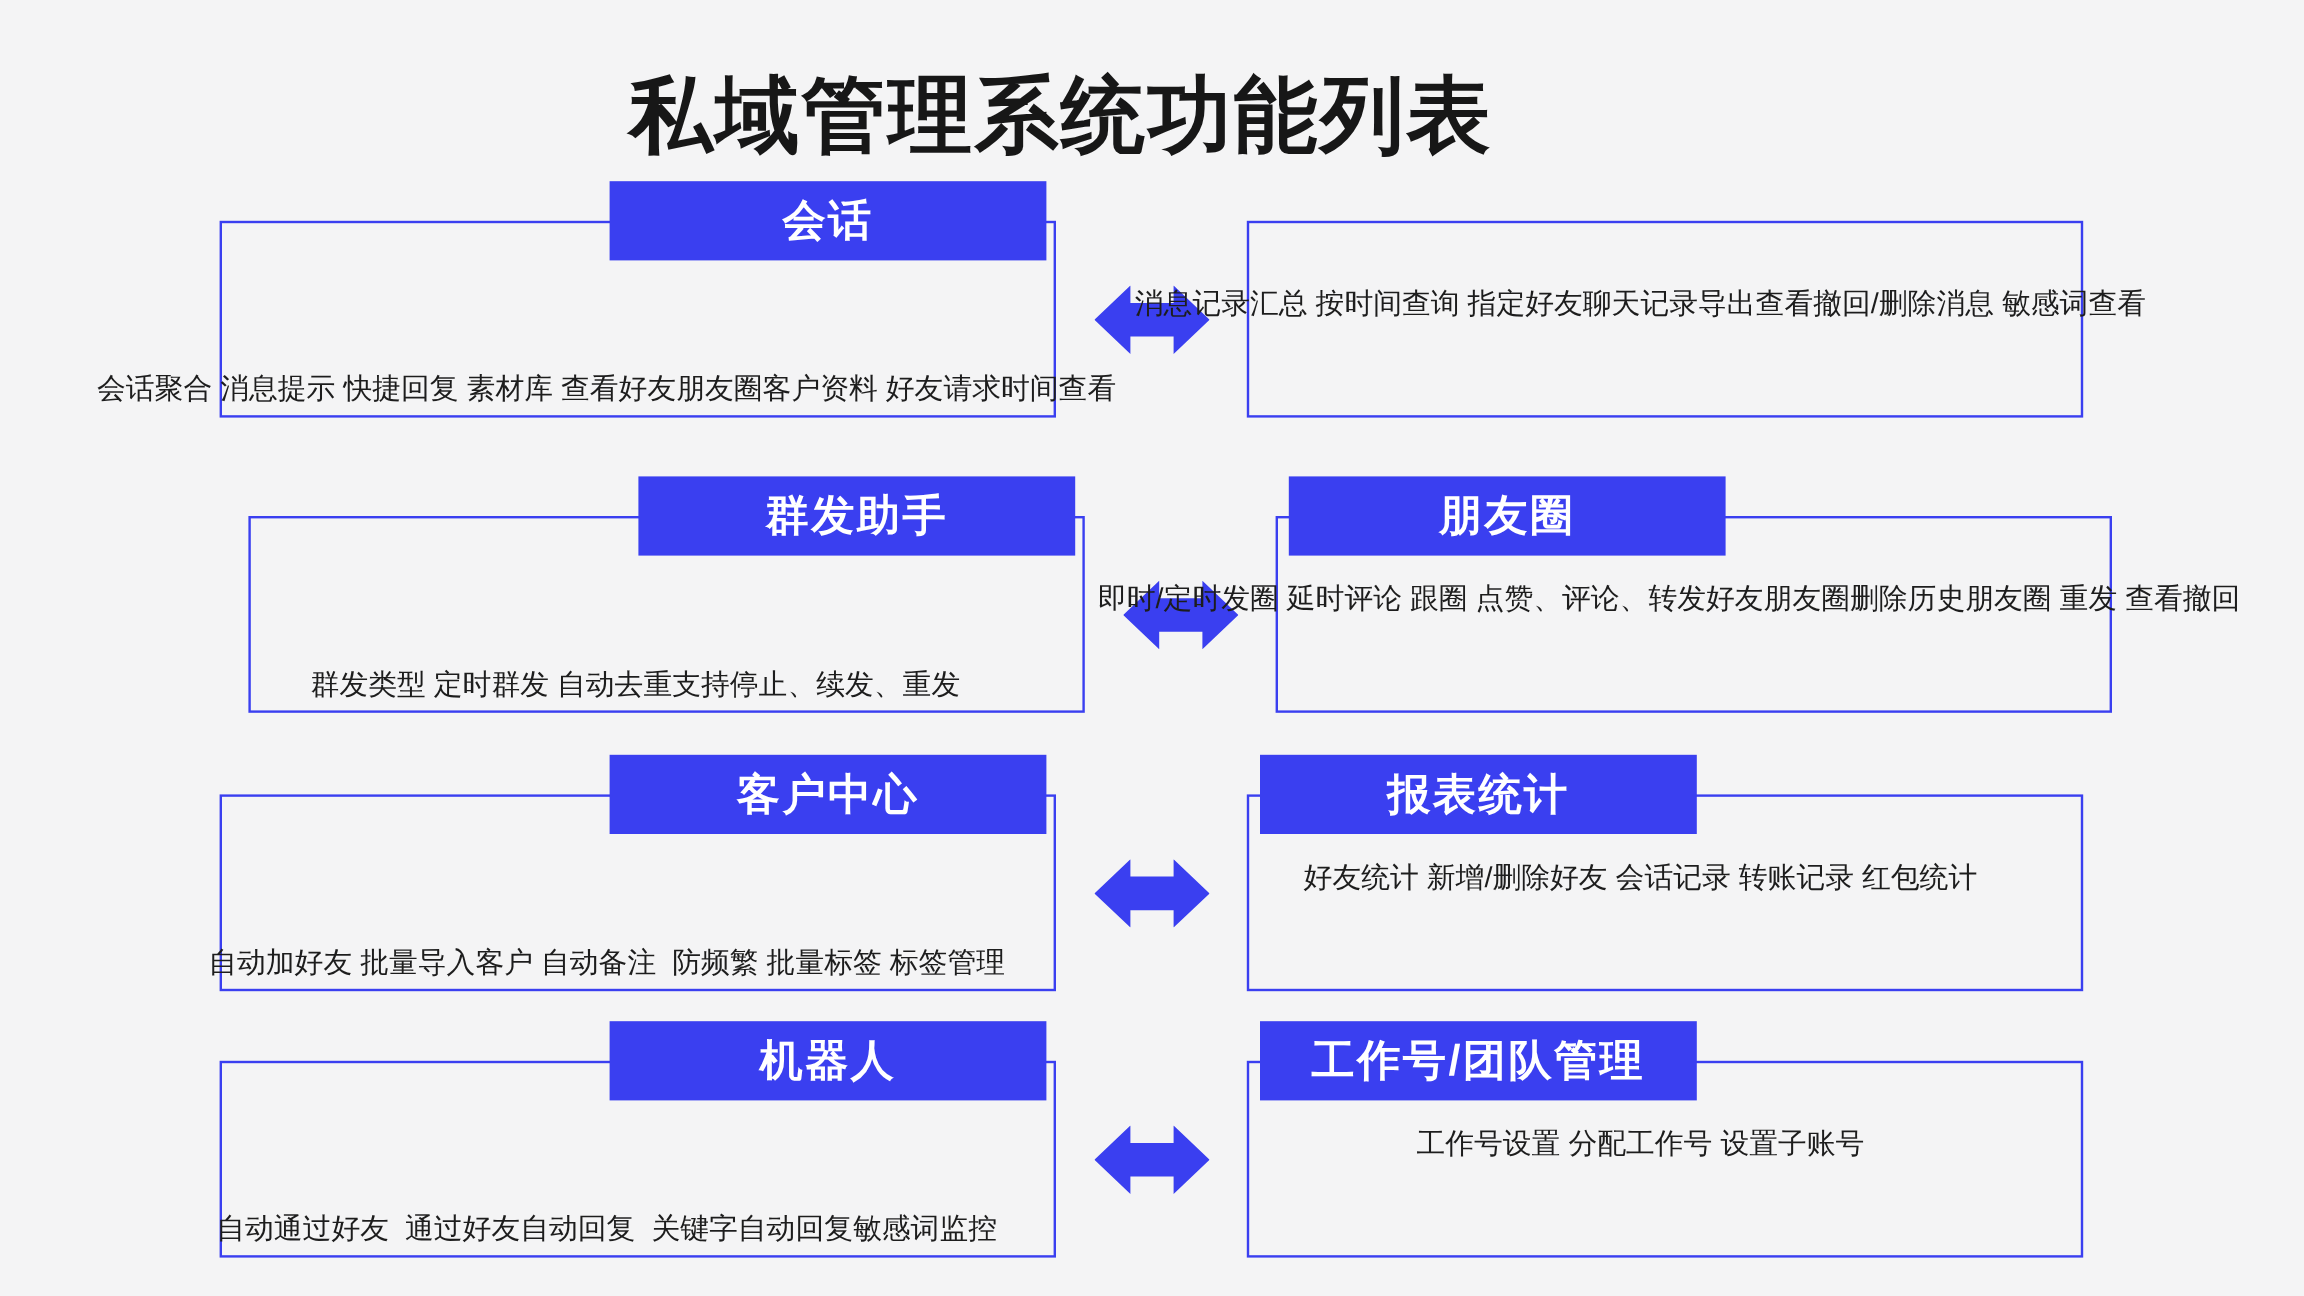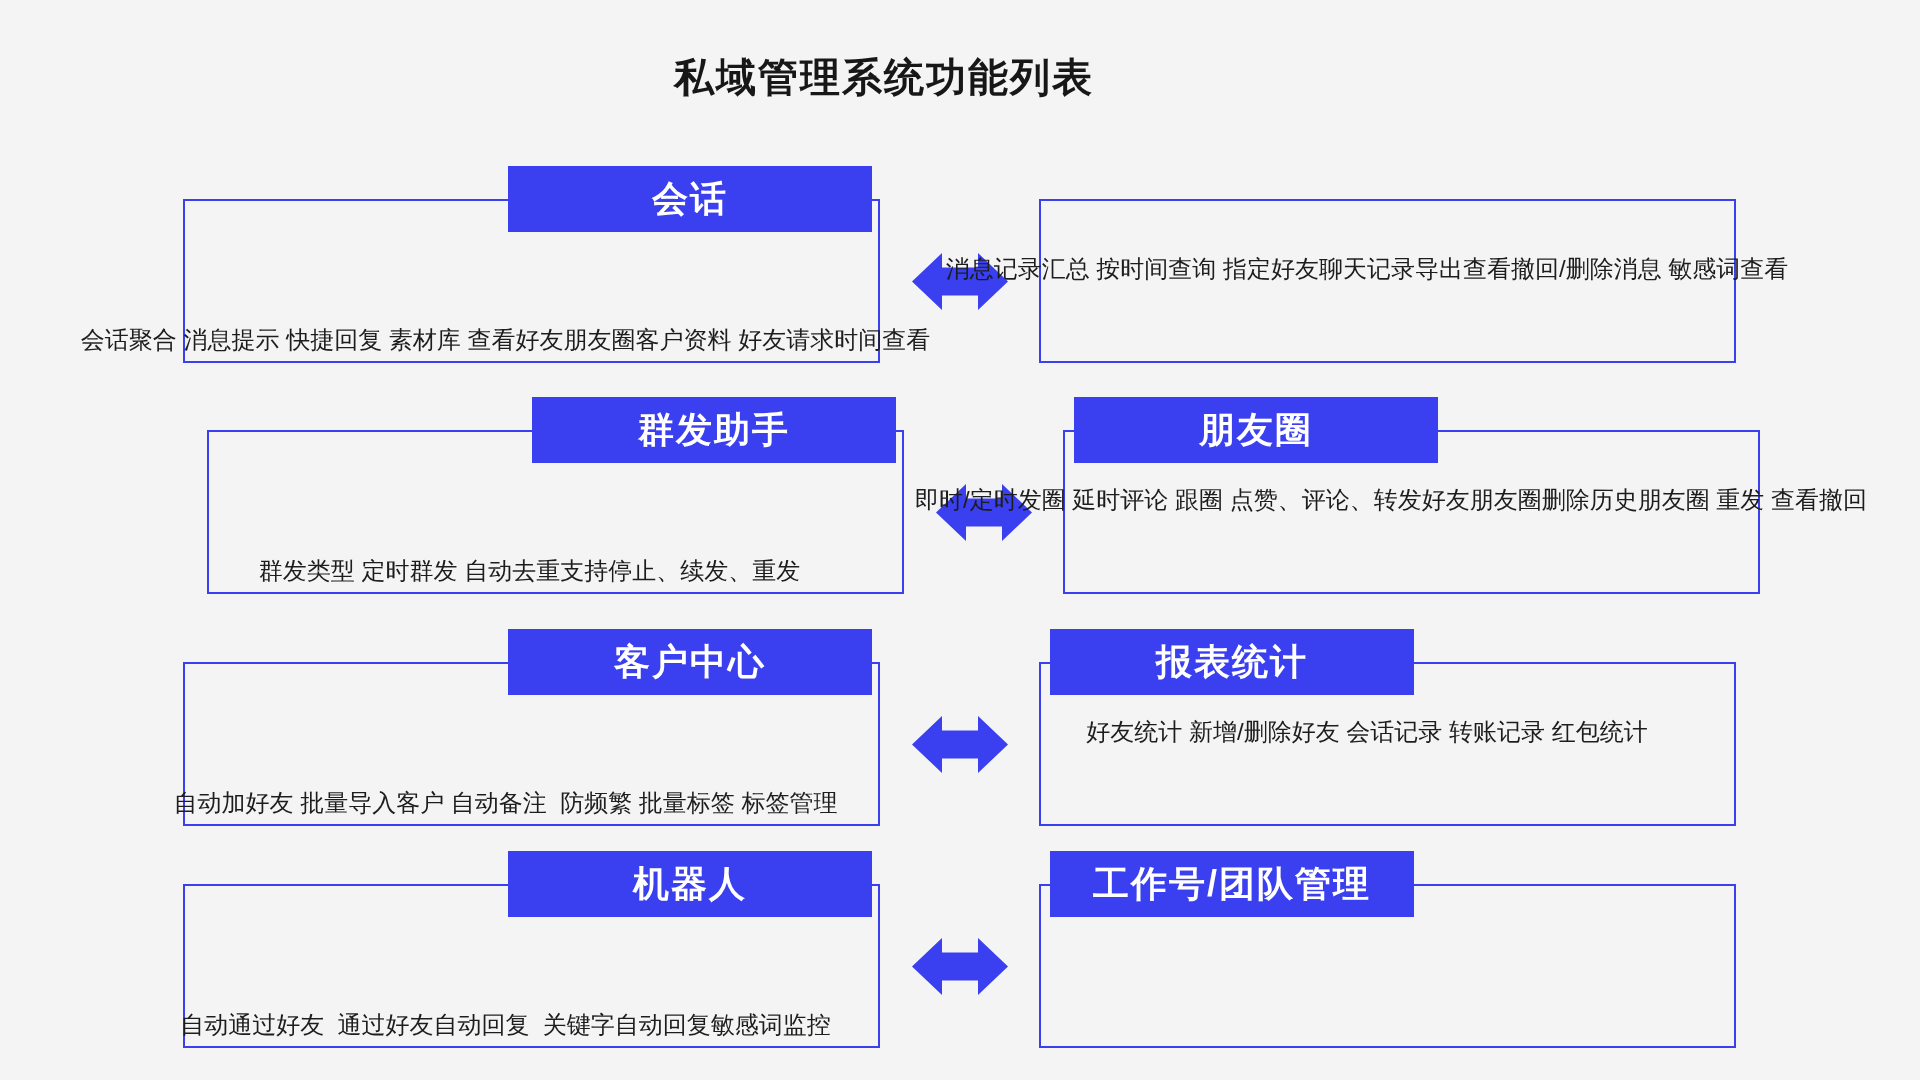--- a/index.html
+++ b/index.html
@@ -14,25 +14,25 @@
     background:var(--bg);
     font-family:"Liberation Sans","DejaVu Sans",sans-serif;
     color:var(--text);
     position:relative;
     overflow:hidden;
   }
   .canvas{position:absolute;inset:0;width:1920px;height:1080px;}
   .page-title{
     position:absolute;top:50px;left:0;width:1768px;
     text-align:center;
-    font-size:40px;font-weight:900;letter-spacing:2px;
+    font-size:70px;font-weight:900;letter-spacing:2px;
     color:var(--title);
   }
   .row{position:absolute;left:183px;width:1553px;height:198px;}
-  .row-0{top:166px;} .row-1{top:397px;margin-left:24px;} .row-2{top:629px;} .row-3{top:851px;}
+  .row-0{top:151px;} .row-1{top:397px;margin-left:24px;} .row-2{top:629px;} .row-3{top:851px;}
 
   .box{
     position:absolute;top:33px;width:697px;height:164px;
     border:2px solid var(--accent);
     background:transparent;
   }
   .box-left{left:0;}
   .box-right{left:856px;}
 
   .hdr{
@@ -147,15 +147,19 @@
       <div class="line">自动通过好友  通过好友自动回复  关键字自动回复</div>
       <div class="line">敏感词监控</div>
     </div>
     <div class="arrow">
       <svg viewBox="0 0 96 57" xmlns="http://www.w3.org/2000/svg">
         <polygon fill="currentColor" points="0,28.5 30,0 30,14.5 66,14.5 66,0 96,28.5 66,57 66,42.5 30,42.5 30,57"></polygon>
       </svg>
     </div>
     <div class="box box-right"></div>
     <div class="hdr hdr-right">工作号/团队管理</div>
+    <div class="content content-right">
+      <div class="line">工作号设置 分配工作号 设置子账号</div>
+
+    </div>
   </div>
 
 </div>
 
 </body></html>

